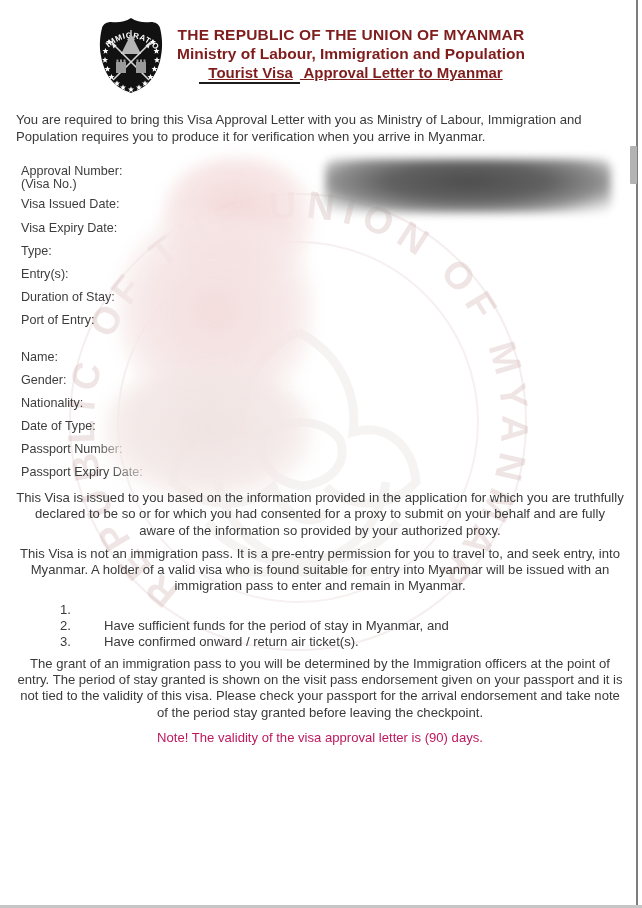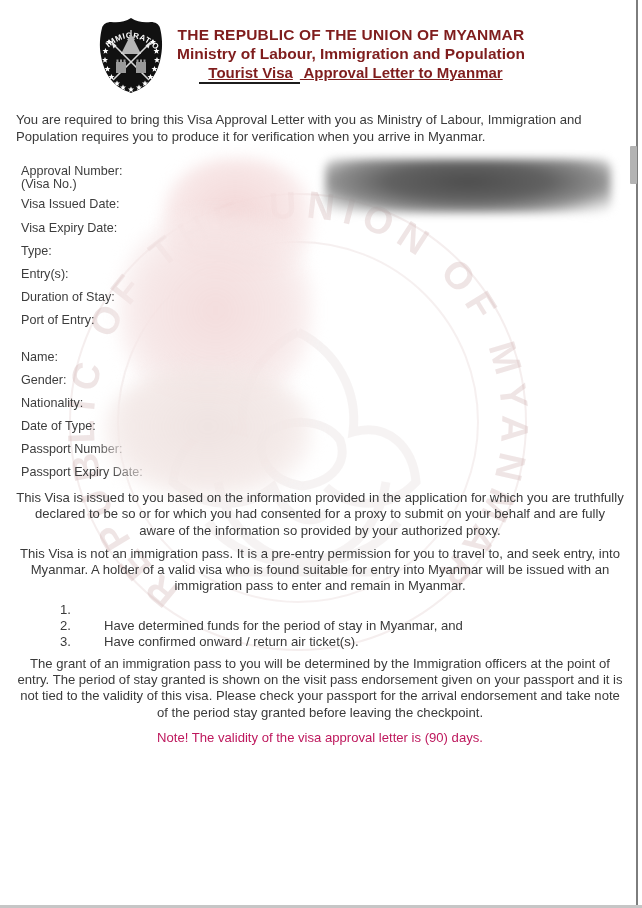--- a/index.html
+++ b/index.html
@@ -154,21 +154,21 @@
 
   <div class="bodytext">
     <p>This Visa is issued to you based on the information provided in the application for which you are truthfully declared to be so or for which you had consented for a proxy to submit on your behalf and are fully aware of the information so provided by your authorized proxy.</p>
     <p>This Visa is not an immigration pass. It is a pre-entry permission for you to travel to, and seek entry, into Myanmar. A holder of a valid visa who is found suitable for entry into Myanmar will be issued with an immigration pass to enter and remain in Myanmar.</p>
     <div class="req-list">
       <div class="req-row">
         <span class="req-num">1.</span>
       </div>
       <div class="req-row">
         <span class="req-num">2.</span>
-        <span>Have determined funds for the period of stay in Myanmar, and</span>
+        <span>Have sufficient funds for the period of stay in Myanmar, and</span>
       </div>
       <div class="req-row">
         <span class="req-num">3.</span>
         <span>Have confirmed onward / return air ticket(s).</span>
       </div>
     </div>
     <p>The grant of an immigration pass to you will be determined by the Immigration officers at the point of entry. The period of stay granted is shown on the visit pass endorsement given on your passport and it is not tied to the validity of this visa. Please check your passport for the arrival endorsement and take note of the period stay granted before leaving the checkpoint.</p>
     <p class="note">Note! The validity of the visa approval letter is (90) days.</p>
   </div>
 

